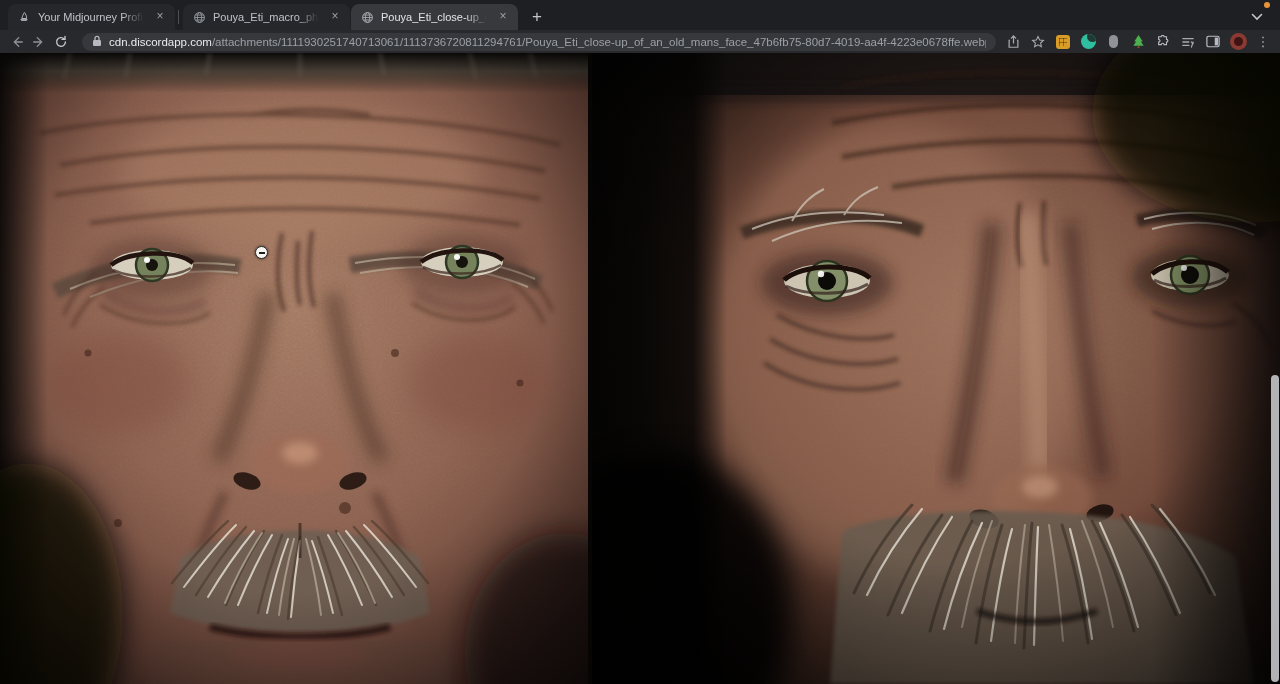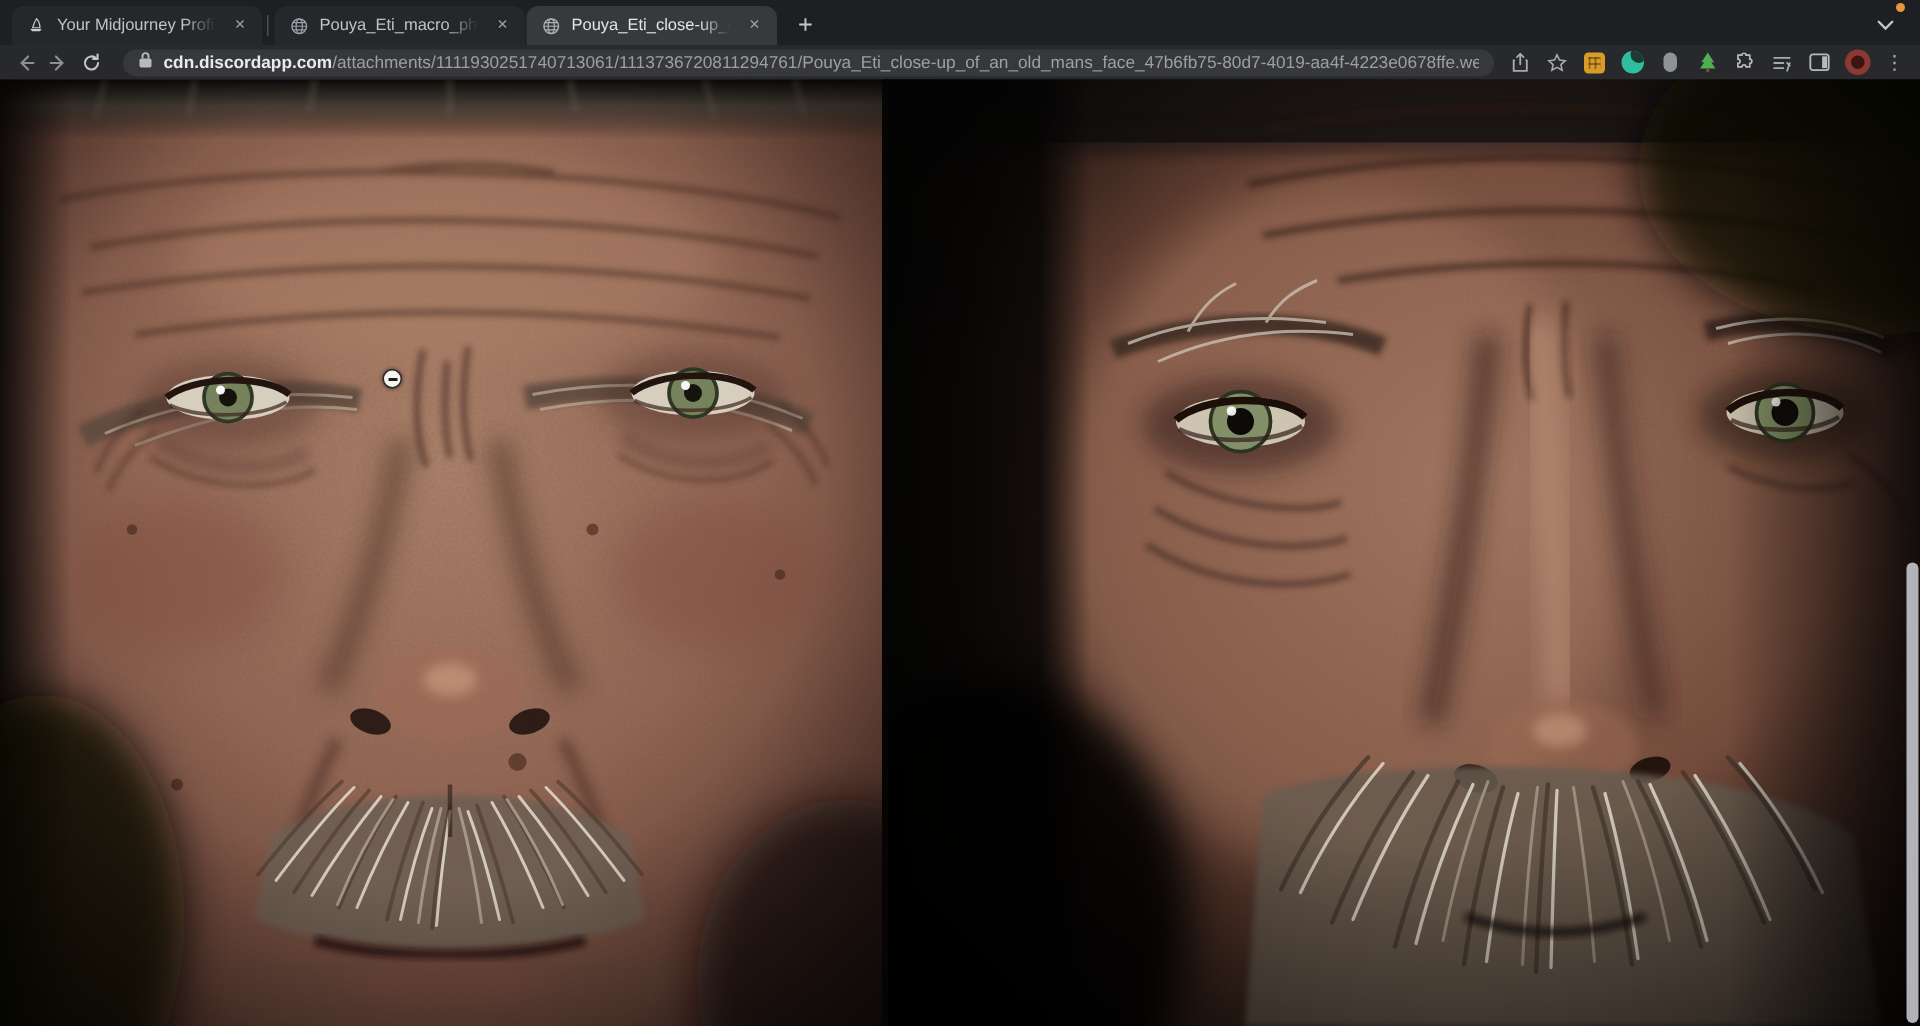--- a/index.html
+++ b/index.html
@@ -25,21 +25,21 @@
   .tabstrip-spacer { flex:1; }
   .tab-search { position:relative; margin:0 14px 6px 0; width:18px; height:14px; display:flex; align-items:center; justify-content:center; }
   .update-dot { position:absolute; right:-4px; top:-8px; width:6px; height:6px; border-radius:50%; }
 
   
   .toolbar { height:23px; flex:0 0 23px; background:#28292c; display:flex; align-items:center; padding:0 8px 0 6px; }
   .nav-btn { width:22px; height:20px; display:flex; align-items:center; justify-content:center; }
   .omnibox { flex:1; height:18px; background:#37383c; border-radius:9px; margin:0 8px 0 10px;
              display:flex; align-items:center; padding:0 10px; min-width:0; }
   .url { font-size:11.5px; white-space:nowrap; overflow:hidden; margin-left:7px; }
-  .url .host { color:#e8eaed; font-weight:bold; }
+  .url .host { color:#e8eaed; font-weight:normal; }
   .url .path { color:#9aa0a6; }
   .actions { display:flex; align-items:center; gap:7px; }
   .act { width:18px; height:18px; display:flex; align-items:center; justify-content:center; }
   .ext-grid { width:14px; height:14px; border-radius:3px; position:relative; }
   .ext-grid::after { content:""; position:absolute; inset:3px;
       background:linear-gradient(#00000055 1.5px, transparent 1.5px) 0 0/100% 4px,
                  linear-gradient(90deg,#00000055 1.5px, transparent 1.5px) 0 0/4px 100%; }
   .ext-moon { width:15px; height:15px; border-radius:50%; position:relative; overflow:hidden; }
   .ext-moon::after { content:""; position:absolute; width:11px; height:11px; border-radius:50%;
                      background:#1d3b33; left:6px; top:-3px; }

